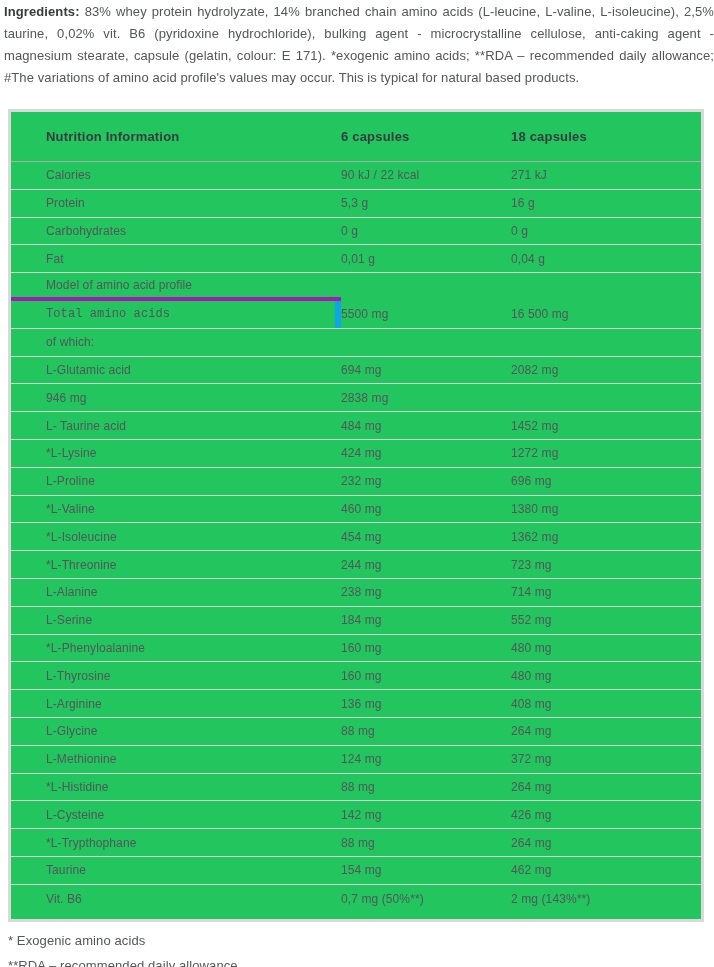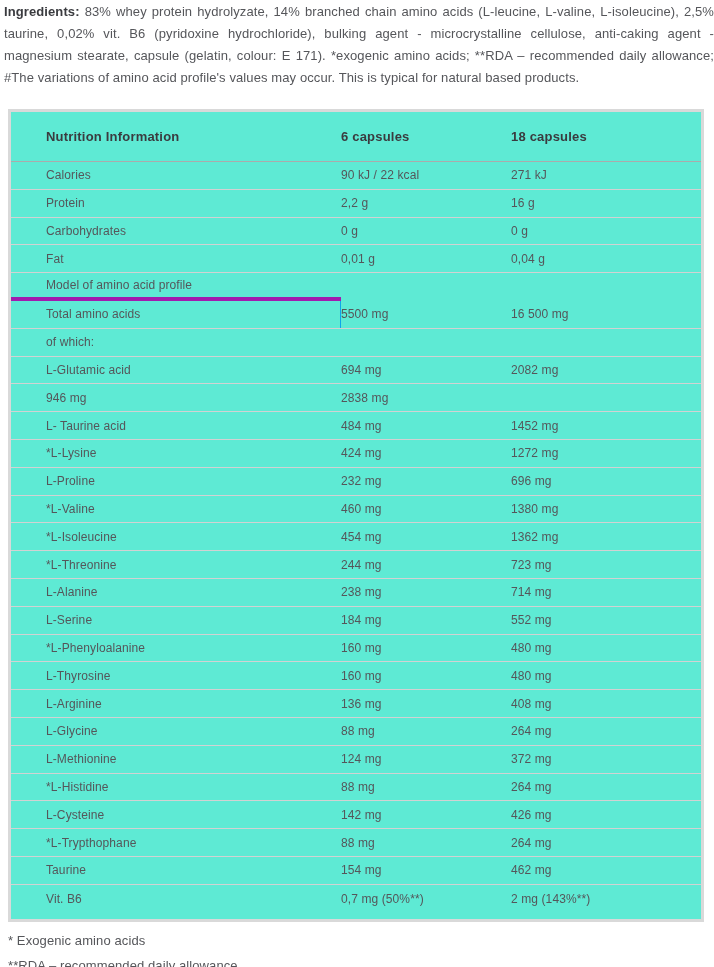--- a/index.html
+++ b/index.html
@@ -32,21 +32,21 @@
     font-weight: 700;
     color: #3a3b3f;
   }
 
   
   .nutri-table {
     box-sizing: border-box;
     margin: 20px 6px 0 8px;
     width: 696px;
     border: 3px solid #d9d9d9;
-    background: #5eead4;
+    background: #22c55e;
     padding-bottom: 6px;
   }
   .t-header {
     display: grid;
     grid-template-columns: 330px 170px 190px;
     height: 49px;
     align-items: center;
     border-bottom: 1px solid #ababab;
     font-size: 13px;
     font-weight: 700;
@@ -68,21 +68,21 @@
     letter-spacing: 0.1px;
     color: #55565a;
   }
   .t-row > div {
     display: flex;
     align-items: center;
     box-sizing: border-box;
   }
   .t-row.div-full { border-bottom: 1px solid #d2d2d2; }
   .t-row.div-label-only > div:first-child { border-bottom: 4px solid #a21caf; }
-  .t-row.vline > div:first-child { border-right: 1px solid #0ea5e9; }
+  .t-row.vline > div:first-child { border-right: 6px solid #0ea5e9; font-family: Liberation Mono, monospace; }
 
   
   .footnote {
     margin: 0;
     padding-left: 8px;
     font-size: 13px;
     letter-spacing: 0.1px;
     color: #55565a;
   }
   .footnote-1 { margin-top: 11px; }
@@ -102,21 +102,21 @@
       <div>18 capsules</div>
     </div>
     <div>
         <div class="t-row div-full">
     <div>Calories</div>
     <div>90 kJ / 22 kcal</div>
     <div>271 kJ</div>
   </div>
         <div class="t-row div-full">
     <div>Protein</div>
-    <div>2,2 g</div>
+    <div>5,3 g</div>
     <div>16 g</div>
   </div>
         <div class="t-row div-full">
     <div>Carbohydrates</div>
     <div>0 g</div>
     <div>0 g</div>
   </div>
         <div class="t-row div-full">
     <div>Fat</div>
     <div>0,01 g</div>

